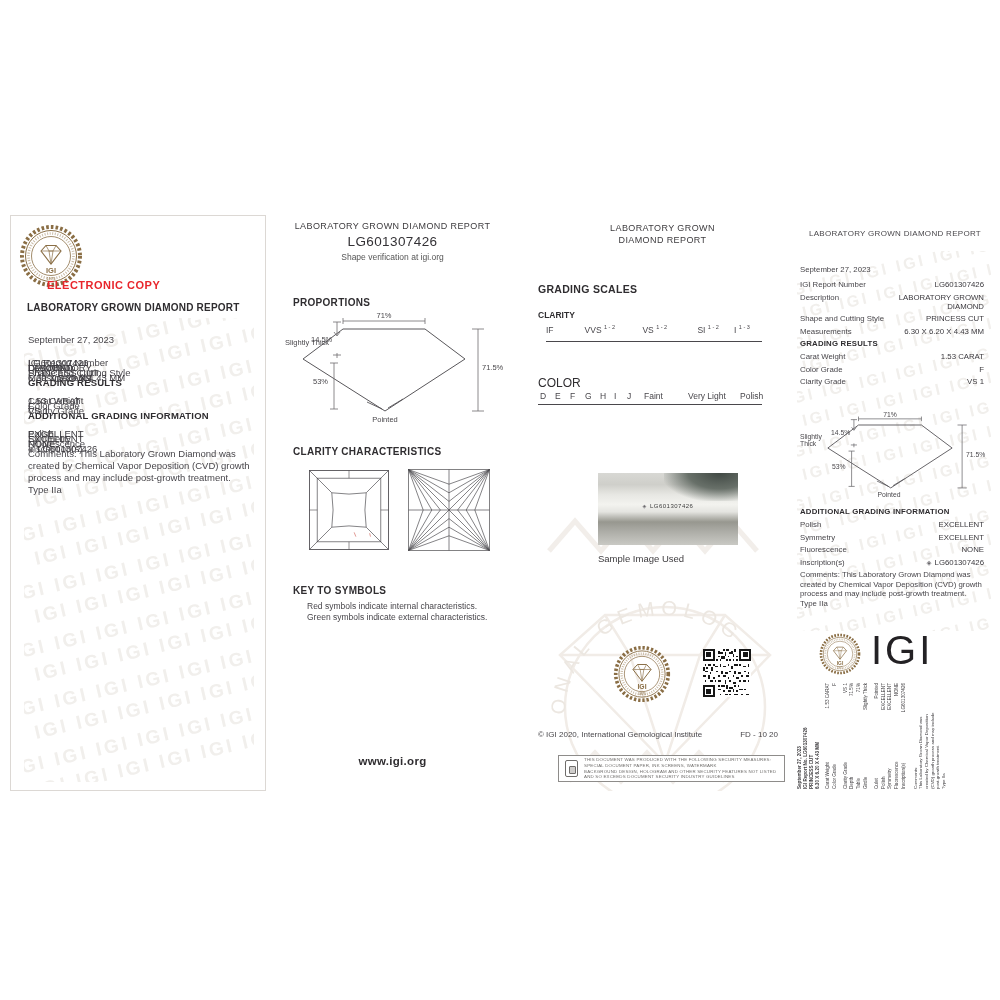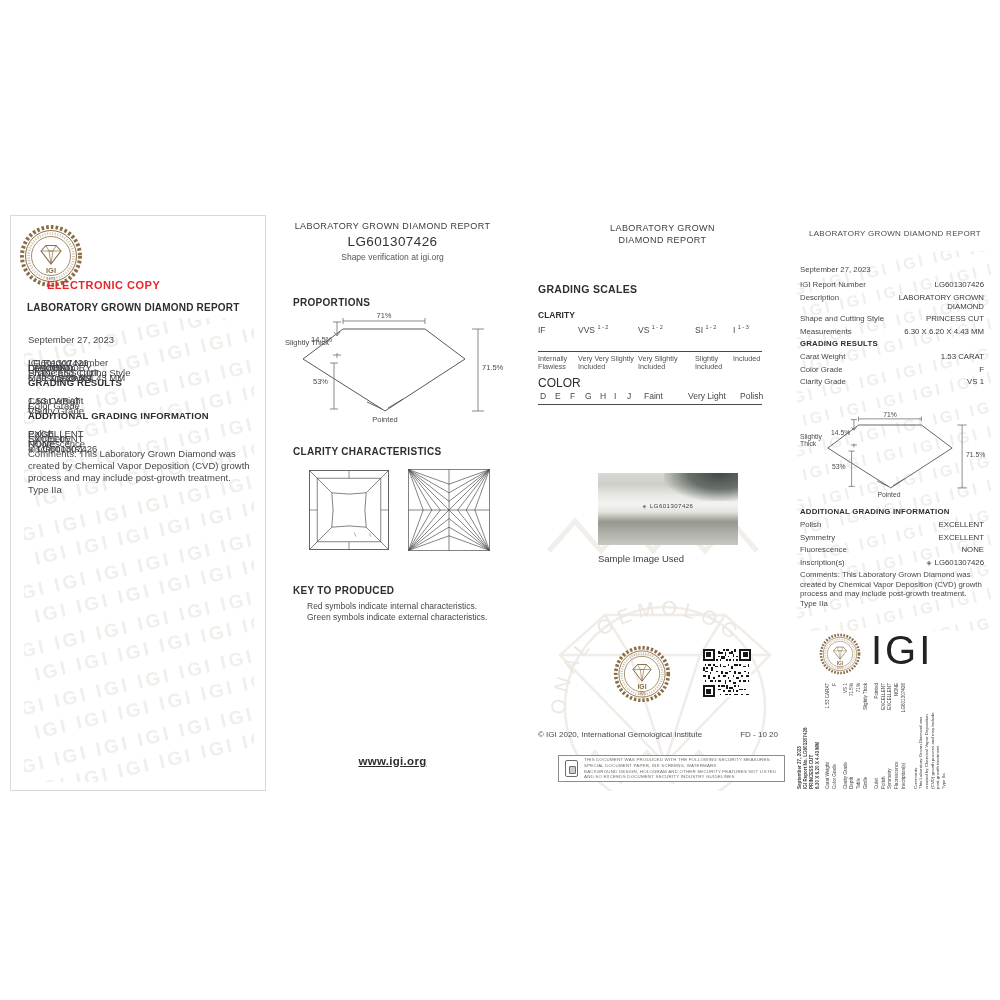--- a/index.html
+++ b/index.html
@@ -37,32 +37,32 @@
   .h10 { font-size:10px; font-weight:bold; letter-spacing:.3px; color:#2f2d30; }
   .p2-prop-h { position:absolute; left:8px; top:82px; }
   .diagram { position:absolute; left:0; top:96px; width:215px; height:122px; }
   .diagram svg { position:absolute; left:0; top:0; }
   .dlabel { position:absolute; font-size:7.5px; color:#4a484c; }
   .p2-cc-h { position:absolute; left:8px; top:231px; }
   .cc-row { position:absolute; left:21px; top:252px; width:180px; height:92px; }
   .cc-row svg { position:absolute; top:0; }
   .p2-key-h { position:absolute; left:8px; top:370px; }
   .key-lines { position:absolute; left:22px; top:386px; font-size:8.5px; line-height:10.5px; color:#48464b; }
-  .p2-web { position:absolute; left:0; top:540px; width:100%; text-align:center; font-size:11.5px; font-weight:bold; color:#2f2d30; letter-spacing:.3px;text-decoration:underline; }
+  .p2-web { position:absolute; left:0; top:540px; width:100%; text-align:center; font-size:11.5px; font-weight:bold; color:#2f2d30; letter-spacing:.3px; }
 
   
   .p3 { position:absolute; left:535px; top:215px; width:255px; height:576px; }
   .p3 > * { z-index:1; }
   .p3-wm { position:absolute; left:0; top:280px; width:255px; height:296px; z-index:0 !important; }
   .p3-title { position:absolute; left:0; top:8px; width:100%; text-align:center; font-size:9px; line-height:11.5px; letter-spacing:.4px; color:#3d3b3e; }
   .p3-gs-h { position:absolute; left:3px; top:68px; font-size:10.5px; }
   .p3-cl-h { position:absolute; left:3px; top:95px; font-size:8.5px; font-weight:bold; color:#2f2d30; }
   .scale { position:absolute; left:3px; width:224px; }
   .cl-scale { top:109px; }
-  .grades { display:flex; border-bottom:1.6px solid #4a484c; padding-bottom:16px; }
+  .grades { display:flex; border-bottom:1.6px solid #4a484c; padding-bottom:6px;margin-left:8px; }
   .grades span.g { font-size:8.5px; color:#48464b; }
   .grades sup { font-size:5.5px; }
   .descs { display:flex; padding-top:3px; }
   .descs span { font-size:7.2px; line-height:8.6px; color:#504e52; }
   .c1{width:40px;} .c2{width:60px;} .c3{width:57px;} .c4{width:38px;} .c5{width:29px;}
   .p3-co-h { position:absolute; left:3px; top:161px; font-size:12px; font-weight:normal; color:#2f2d30; }
   .co-scale { top:176px; height:14px; border-bottom:1.6px solid #4a484c; }
   .co-scale span { position:absolute; top:0; font-size:8.5px; color:#48464b; }
   .sample { position:absolute; left:63px; top:258px; width:140px; height:72px;
     background:linear-gradient(180deg,#d8d8d4 0%,#cfcfca 16%,#e7e7e3 30%,#f3f3ef 44%,#e4e4e0 54%,#97978f 68%,#aeaea8 82%,#c9c9c4 100%); }
@@ -258,21 +258,21 @@
           <rect x="3" y="3" width="94" height="94"></rect>
           <path d="M3,3 L97,97 M97,3 L3,97 M3,50 L97,50 M50,3 L50,97"></path>
           <path d="M3,3 L50,20 M3,3 L50,30 M3,3 L50,40 M3,3 L20,50 M3,3 L30,50 M3,3 L40,50"></path>
           <path d="M97,3 L50,20 M97,3 L50,30 M97,3 L50,40 M97,3 L80,50 M97,3 L70,50 M97,3 L60,50"></path>
           <path d="M3,97 L50,80 M3,97 L50,70 M3,97 L50,60 M3,97 L20,50 M3,97 L30,50 M3,97 L40,50"></path>
           <path d="M97,97 L50,80 M97,97 L50,70 M97,97 L50,60 M97,97 L80,50 M97,97 L70,50 M97,97 L60,50"></path>
         </g>
       </svg>
     </div>
 
-    <div class="h10 p2-key-h">KEY TO PRODUCED</div>
+    <div class="h10 p2-key-h">KEY TO SYMBOLS</div>
     <div class="key-lines">
       <div>Red symbols indicate internal characteristics.</div>
       <div>Green symbols indicate external characteristics.</div>
     </div>
 
     <div class="p2-web">www.igi.org</div>
   </div>
 
   <div class="p3">
 
@@ -304,27 +304,20 @@
 
     <div class="p3-cl-h">CLARITY</div>
     <div class="scale cl-scale">
       <div class="grades">
         <span class="g c1"><span>IF</span><sup></sup></span>
         <span class="g c2"><span>VVS</span> <sup>1 - 2</sup></span>
         <span class="g c3"><span>VS</span> <sup>1 - 2</sup></span>
         <span class="g c4"><span>SI</span> <sup>1 - 2</sup></span>
         <span class="g c5"><span>I</span> <sup>1 - 3</sup></span>
       </div>
-      <div class="descs">
-        <span class="c1">Internally Flawless</span>
-        <span class="c2">Very Very Slightly Included</span>
-        <span class="c3">Very Slightly Included</span>
-        <span class="c4">Slightly Included</span>
-        <span class="c5">Included</span>
-      </div>
     </div>
 
     <div class="p3-co-h">COLOR</div>
     <div class="scale co-scale">
       <span style="left:2px">D</span>
       <span style="left:17px">E</span>
       <span style="left:32px">F</span>
       <span style="left:47px">G</span>
       <span style="left:62px">H</span>
       <span style="left:76px">I</span>

